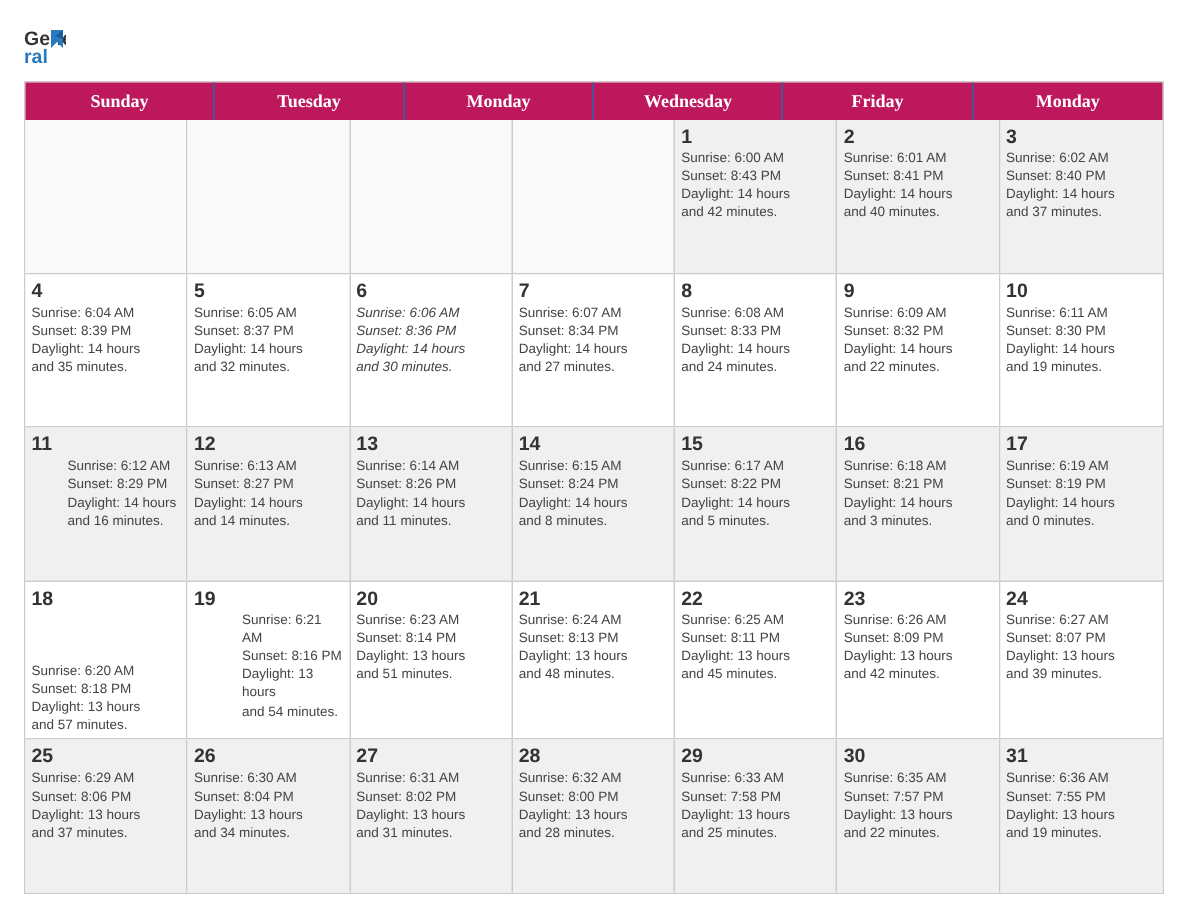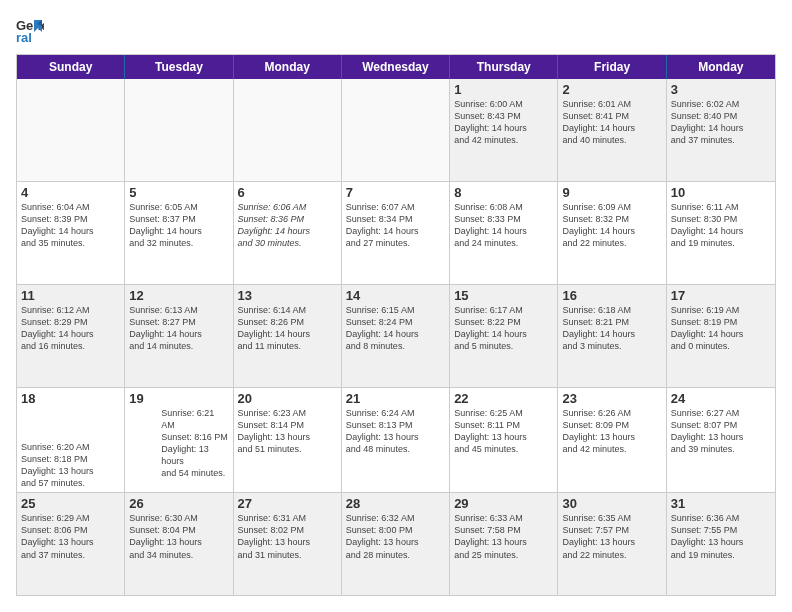--- a/index.html
+++ b/index.html
@@ -47,22 +47,23 @@
       margin-top: 2px;
     }
     .calendar {
       flex: 1;
       display: flex;
       flex-direction: column;
       border: 1px solid #ccc;
     }
     .cal-header {
       display: grid;
-      grid-template-columns: repeat(7, 1fr);
-      background: #4c1d95;
+      grid-template-columns: repeat(6, 1fr);
+      background: #be185d;
+      font-family: Liberation Serif, serif;
     }
     .cal-header-cell {
       color: #fff;
       font-size: 12px;
       font-weight: bold;
       padding: 5px 4px;
       text-align: center;
       border-right: 1px solid #1e6aa5;
     }
     .cal-header-cell:last-child { border-right: none; }
@@ -125,21 +126,20 @@
       <div class="subtitle"></div>
     </div>
   </div>
 
   <div class="calendar">
     <div class="cal-header" id="cal-header">
         <div class="cal-header-cell">Sunday</div>
         <div class="cal-header-cell">Tuesday</div>
         <div class="cal-header-cell">Monday</div>
         <div class="cal-header-cell">Wednesday</div>
-        <div class="cal-header-cell">Thursday</div>
         <div class="cal-header-cell">Friday</div>
         <div class="cal-header-cell">Monday</div>
       </div>
     <div class="cal-body" id="cal-body">
         <div class="cal-row">
           <div class="cal-cell empty"></div>
           <div class="cal-cell empty"></div>
           <div class="cal-cell empty"></div>
           <div class="cal-cell empty"></div>
           <div class="cal-cell shaded">
@@ -211,21 +211,21 @@
             <span class="day-number">10</span>
             <div class="cell-info" style="white-space: pre-line;">Sunrise: 6:11 AM
 Sunset: 8:30 PM
 Daylight: 14 hours
 and 19 minutes.</div>
           </div>
         </div>
         <div class="cal-row">
           <div class="cal-cell shaded">
             <span class="day-number">11</span>
-            <div class="cell-info" style="white-space: pre-line;">Sunrise: 6:12 AM
+            <div class="cell-info" style="white-space: pre-line; margin-left: 24px;">Sunrise: 6:12 AM
 Sunset: 8:29 PM
 Daylight: 14 hours
 and 16 minutes.</div>
           </div>
           <div class="cal-cell shaded">
             <span class="day-number">12</span>
             <div class="cell-info" style="white-space: pre-line;">Sunrise: 6:13 AM
 Sunset: 8:27 PM
 Daylight: 14 hours
 and 14 minutes.</div>

